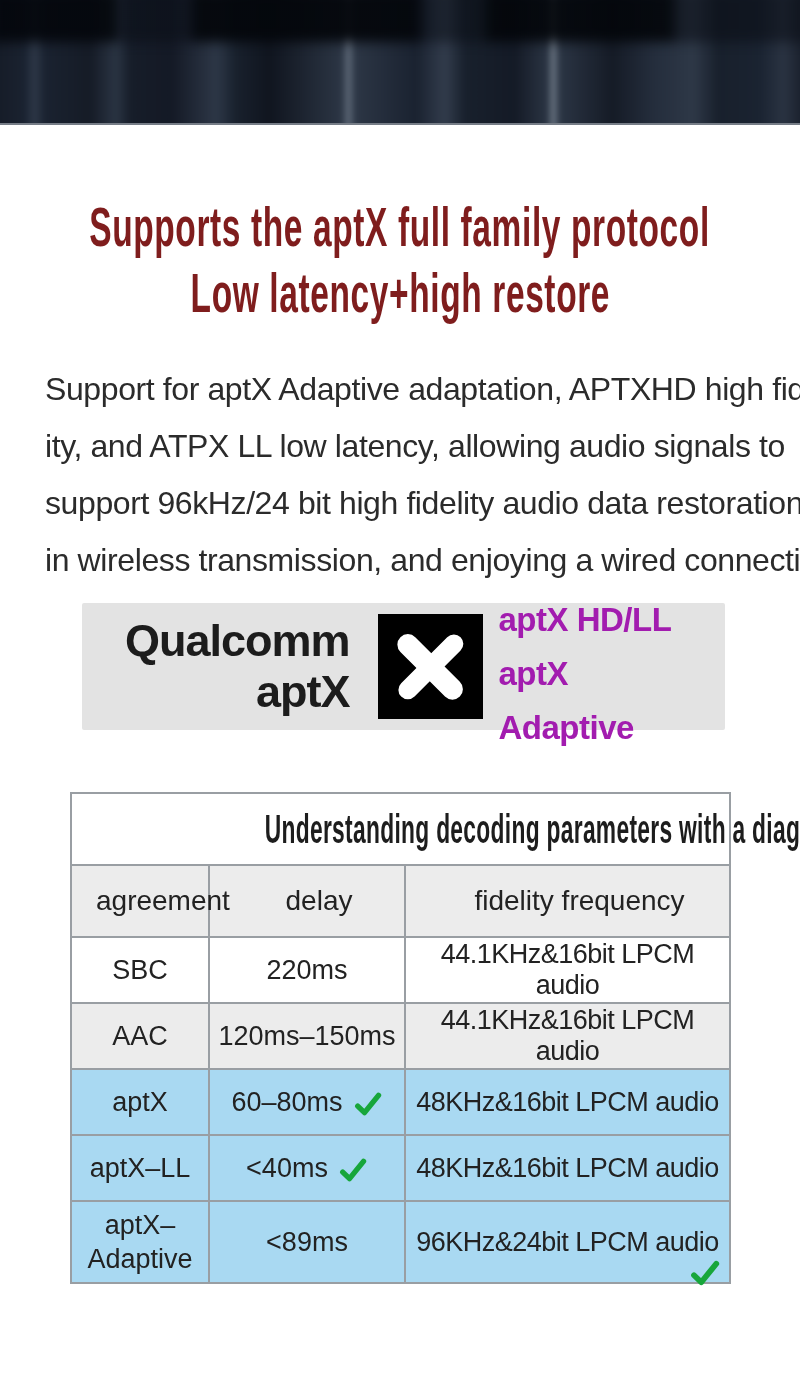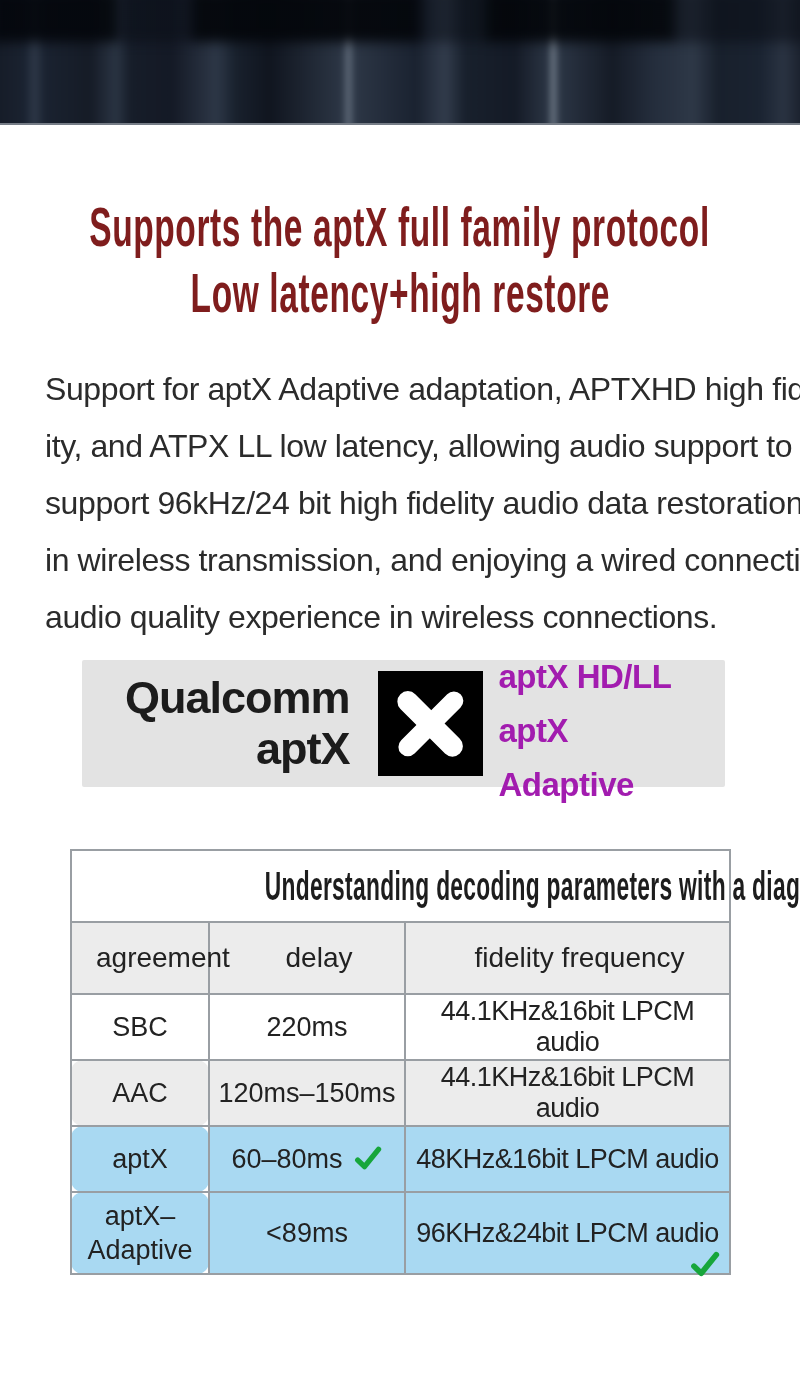--- a/index.html
+++ b/index.html
@@ -48,23 +48,23 @@
                     font-size:27px;vertical-align:middle;}
   .title-row td{height:70px;background:#fff;}
   .t-title{display:inline-block;white-space:nowrap;font-weight:bold;font-size:38px;color:#1d1d1d;
            transform:scaleX(0.60) scaleY(1.05);transform-origin:50% 50%;letter-spacing:0.5px;}
   .head-row th{height:70px;background:#ececec;font-size:28px;padding-left:24px;}
   tr.row-white td{background:#ffffff;}
   tr.row-gray  td{background:#ececec;}
   tr.row-blue  td{background:#a9d9f2;}
   .spec tbody td{height:64px;}
   tr.tall td{height:80px;}
-  .c-agree{line-height:34px;border-radius:12px;}
+  .c-agree{line-height:34px;}
   .c-samp{text-align:left;padding-left:8px;font-size:26px;position:relative;letter-spacing:-0.5px;margin-left:8px;}
-  .delay-wrap{display:inline-flex;align-items:flex-start;justify-content:center;}
+  .delay-wrap{display:inline-flex;align-items:flex-end;justify-content:center;}
   .check{display:inline-flex;}
   .check svg{display:block;}
   .check-inline{margin-left:10px;}
   .check-corner{position:absolute;right:8px;bottom:-6px;}
 </style>
 </head>
 <body>
 
 <div class="page">
 
@@ -75,27 +75,26 @@
 
   <div class="heading">
     <span class="h-line">Supports the aptX full family protocol</span>
     <span class="h-line">Low latency+high restore</span>
   </div>
 
   <div class="para">
 
       <div class="para-line">Support for aptX Adaptive adaptation, APTXHD high fidel-</div>
 
-      <div class="para-line">ity, and ATPX LL low latency, allowing audio support to</div>
+      <div class="para-line">ity, and ATPX LL low latency, allowing audio signals to</div>
 
       <div class="para-line">support 96kHz/24 bit high fidelity audio data restoration</div>
 
       <div class="para-line">in wireless transmission, and enjoying a wired connection</div>
 
-      <div class="para-line">audio quality experience in wireless connections.</div>
     </div>
 
   <div class="badge">
     <div class="badge-left">
       <div class="brand1">Qualcomm</div>
       <div class="brand2">aptX</div>
     </div>
     <div class="aptx-logo">
       <svg viewBox="0 0 100 100" xmlns="http://www.w3.org/2000/svg">
         <rect x="0" y="0" width="100" height="100" fill="#000000"></rect>
@@ -170,20 +169,37 @@
                 </svg>
               </span>
             </span>
           </td>
           <td class="c-samp">
             <span>48KHz&amp;16bit LPCM audio</span>
             
           </td>
         </tr>
 
+        <tr class="row-blue">
+          <td class="c-agree">aptX–LL</td>
+          <td class="c-delay">
+            <span class="delay-wrap">
+              <span>&lt;40ms</span>
+              <span class="check check-inline">
+                <svg width="30" height="28" viewBox="0 0 24 24">
+                  <path d="M3.2 13.8 L9 19.4 L21 4.6" fill="none" stroke="#17a63b" stroke-width="4.6" stroke-linecap="round" stroke-linejoin="round"></path>
+                </svg>
+              </span>
+            </span>
+          </td>
+          <td class="c-samp">
+            <span>48KHz&amp;16bit LPCM audio</span>
+            
+          </td>
+        </tr>
 
 
         <tr class="row-blue tall">
           <td class="c-agree">aptX–Adaptive</td>
           <td class="c-delay">
             <span class="delay-wrap">
               <span>&lt;89ms</span>
 
             </span>
           </td>

